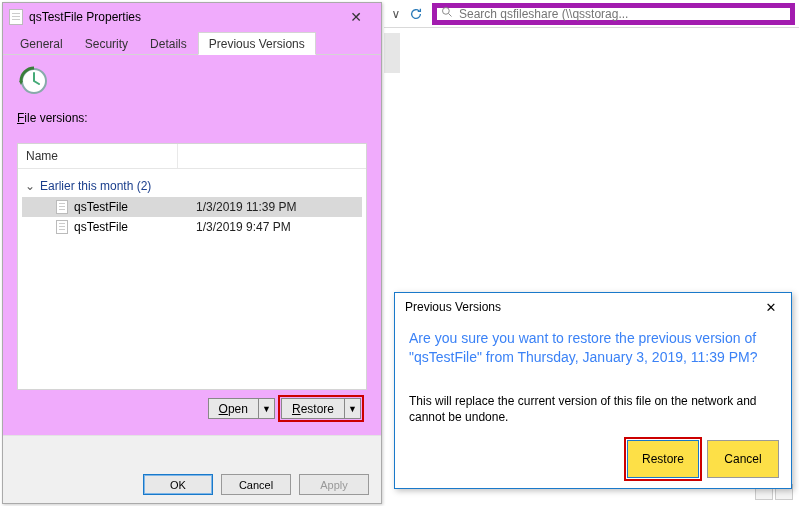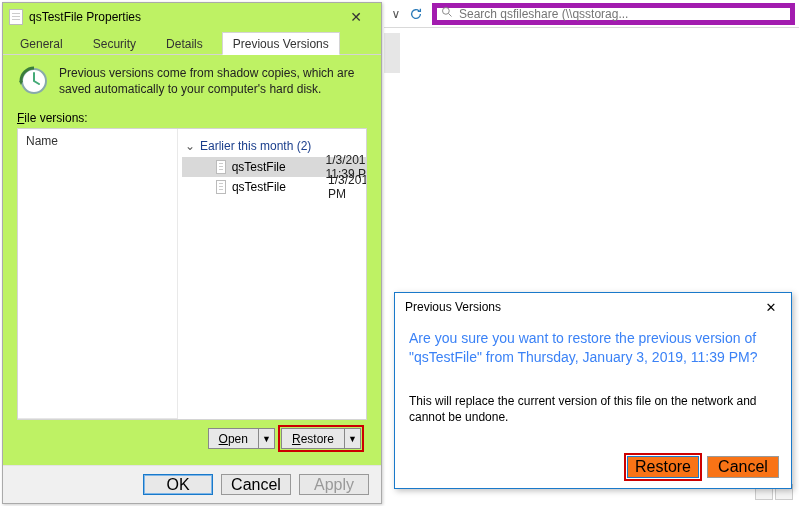--- a/index.html
+++ b/index.html
@@ -14,39 +14,39 @@
 .searchbox .sicon { margin-right: 4px; color: #888; }
 .searchbox input { border: none; outline: none; flex: 1; font-size: 12px; color: #555; background: transparent; }
 
 
 .explorer-body { position: absolute; left: 384px; top: 28px; right: 2px; bottom: 2px; background: #fff; }
 .explorer-body .left-stub { position: absolute; left: 0; top: 5px; width: 16px; height: 40px; background: #e6e6e6; }
 .view-icons { position: absolute; right: 4px; bottom: 4px; display: flex; gap: 2px; }
 .view-icons div { width: 18px; height: 16px; border: 1px solid #ccc; background: #f4f4f4; }
 
 
-.props { position: absolute; left: 2px; top: 2px; width: 380px; height: 502px; background: #bef264; border: 1px solid #aaa; box-shadow: 1px 1px 3px rgba(0,0,0,0.2); display: flex; flex-direction: column; }
+.props { position: absolute; left: 2px; top: 2px; width: 380px; height: 502px; background: #f0abfc; border: 1px solid #aaa; box-shadow: 1px 1px 3px rgba(0,0,0,0.2); display: flex; flex-direction: column; }
 .titlebar { height: 28px; display: flex; align-items: center; padding: 0 6px; }
 .titlebar .ticon { width: 14px; height: 16px; border: 1px solid #bbb; background: #fff; margin-right: 6px; position: relative; }
 .titlebar .ticon::after { content:""; position:absolute; left:2px; right:2px; top:3px; height:1px; background:#ccc; box-shadow: 0 3px 0 #ccc, 0 6px 0 #ccc; }
 .titlebar .ttxt { flex: 1; font-size: 12px; }
 .titlebar .close { width: 38px; height: 24px; display: flex; align-items: center; justify-content: center; font-size: 14px; color: #333; cursor: pointer; }
 
-.tabs { display: flex; border-bottom: 1px solid #d4d4d4; padding: 0 6px; height: 24px; align-items: flex-end; gap: 8px; }
+.tabs { display: flex; border-bottom: 1px solid #d4d4d4; padding: 0 6px; height: 24px; align-items: flex-end; gap: 0; }
 .tab { padding: 4px 10px 3px; font-size: 12px; color: #333; cursor: pointer; border: 1px solid transparent; border-bottom: none; }
 .tab.active { background: #fff; border: 1px solid #d4d4d4; border-bottom: 1px solid #fff; position: relative; top: 1px; }
 
 .tabbody { padding: 10px 14px 8px; flex: 1; display: flex; flex-direction: column; }
 .intro { display: flex; gap: 10px; margin-bottom: 14px; }
 .clock-icon { width: 32px; height: 32px; flex: 0 0 auto; }
 .intro-text { font-size: 12px; line-height: 1.35; color: #222; }
 
-.fv-label { font-size: 12px; margin-bottom: 3px; }
+.fv-label { font-size: 12px; margin-bottom: 18px; }
 
-.listbox { border: 1px solid #d4d4d4; flex: 1; background: #fff; display: flex; flex-direction: row; overflow: hidden; }
+.listbox { border: 1px solid #d4d4d4; flex: 1; background: #fff; display: flex; flex-direction: column; overflow: hidden; }
 .list-header { display: flex; border-bottom: 1px solid #e6e6e6; background: #fff; }
 .list-header .col { padding: 5px 8px; font-size: 12px; color: #333; border-right: 1px solid #e9e9e9; }
 .col-name { width: 160px; }
 .col-date { flex: 1; }
 .list-rows { padding: 6px 4px 4px; }
 .group { display: flex; align-items: center; gap: 4px; margin: 4px 2px 4px; color: #1a3e8c; font-size: 12px; cursor: pointer; }
 .group .chev { width: 12px; text-align: center; color: #5a5a5a; }
 .row { display: flex; align-items: center; height: 20px; padding-left: 34px; cursor: pointer; }
 .row.selected { background: #d9d9d9; }
 .row .ficon { width: 12px; height: 14px; border: 1px solid #bbb; background: #fff; margin-right: 6px; position: relative; }
@@ -54,34 +54,34 @@
 .row .rname { width: 122px; font-size: 12px; }
 .row .rdate { font-size: 12px; color: #222; }
 
 .inner-btns { display: flex; justify-content: flex-end; gap: 6px; padding: 8px 6px; }
 .splitbtn { display: flex; height: 21px; }
 .splitbtn .main { border: 1px solid #888; background: #e8e8e8; padding: 0 10px; font-size: 12px; display: flex; align-items: center; cursor: pointer; }
 .splitbtn .drop { border: 1px solid #888; border-left: none; background: #e8e8e8; width: 16px; display: flex; align-items: center; justify-content: center; font-size: 9px; cursor: pointer; }
 .splitbtn.highlight { outline: 2px solid #c00; outline-offset: 1px; }
 
 .dlg-btns { border-top: 1px solid #e3e3e3; padding: 8px 12px; display: flex; justify-content: flex-end; gap: 8px; background: #f0f0f0; }
-.btn { min-width: 70px; height: 21px; border: 1px solid #999; background: #e8e8e8; font-size: 16px; cursor: pointer; padding: 0 8px; }
+.btn { min-width: 70px; height: 21px; border: 1px solid #999; background: #e8e8e8; font-size: 11px; cursor: pointer; padding: 0 8px; margin-top: 30px; }
 .btn.default { border: 1px solid #1979ca; box-shadow: inset 0 0 0 1px #7eb6e8; }
 .btn:disabled { color: #999; }
 
 
 .confirm { position: absolute; left: 394px; top: 292px; width: 398px; height: 197px; background: #fff; border: 1px solid #1979ca; box-shadow: 2px 2px 6px rgba(0,0,0,0.25); display: flex; flex-direction: column; }
 .confirm .cbar { height: 28px; display: flex; align-items: center; padding: 0 4px 0 10px; }
 .confirm .cbar .ctitle { flex: 1; font-size: 12px; }
 .confirm .cbar .cclose { width: 32px; height: 22px; display: flex; align-items: center; justify-content: center; font-size: 13px; cursor: pointer; }
 .confirm .cbody { padding: 8px 14px 6px; flex: 1; }
 .confirm .q { color: #3b82f6; font-size: 14px; line-height: 1.35; margin-bottom: 26px; }
 .confirm .warn { font-size: 12px; line-height: 1.35; }
 .confirm .cbtns { padding: 8px 12px 10px; display: flex; justify-content: flex-end; gap: 8px; }
-.confirm .cbtn { min-width: 72px; height: 22px; border: 1px solid #999; background: #f97316; font-size: 16px; cursor: pointer; }
+.confirm .cbtn { min-width: 72px; height: 38px; border: 1px solid #999; background: #fde047; font-size: 12px; cursor: pointer; }
 .confirm .cbtn.primary { border: 1px solid #1979ca; outline: 2px solid #c00; outline-offset: 1px; }
 </style>
 </head>
 <body>
 
 <div class="explorer-top">
   <div class="addr-tail">
     <span class="addr-drop">∨</span>
     <div class="refresh">
       <svg width="14" height="14" viewBox="0 0 16 16">
@@ -120,21 +120,20 @@
     <div class="tab active">Previous Versions</div>
   </div>
   <div class="tabbody">
     <div class="intro">
       <svg class="clock-icon" viewBox="0 0 32 32">
         <circle cx="17" cy="16" r="12" fill="#fff" stroke="#8aa" stroke-width="2"></circle>
         <path d="M17 8v8l5 3" stroke="#4a7" stroke-width="2" fill="none" stroke-linecap="round"></path>
         <path d="M4 16 A13 13 0 0 1 17 3" fill="none" stroke="#3a7d3a" stroke-width="3"></path>
         <polygon points="2,16 6,16 4,20" fill="#3a7d3a"></polygon>
       </svg>
-      <div class="intro-text">Previous versions come from shadow copies, which are saved automatically to your computer's hard disk.</div>
     </div>
     <div class="fv-label"><span style="text-decoration:underline">F</span>ile versions:</div>
     <div class="listbox">
       <div class="list-header">
         <div class="col col-name">Name</div>
       </div>
       <div class="list-rows">
         <div class="group">
           <span class="chev">⌄</span>
           <span>Earlier this month (2)</span>

